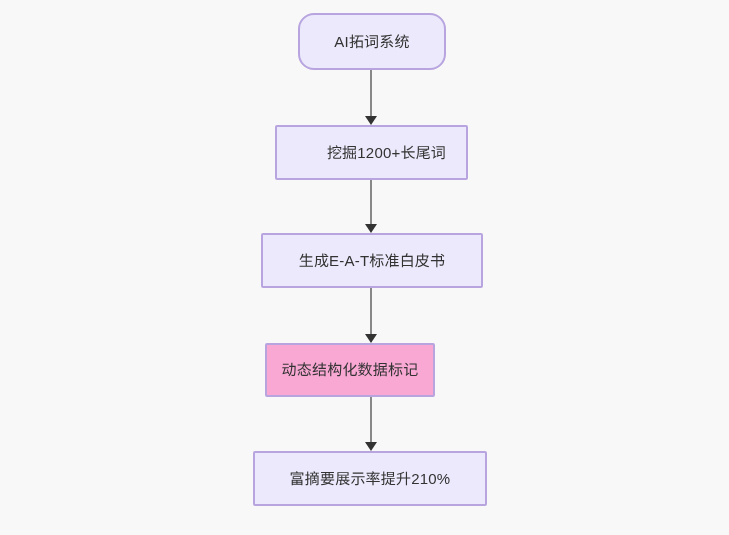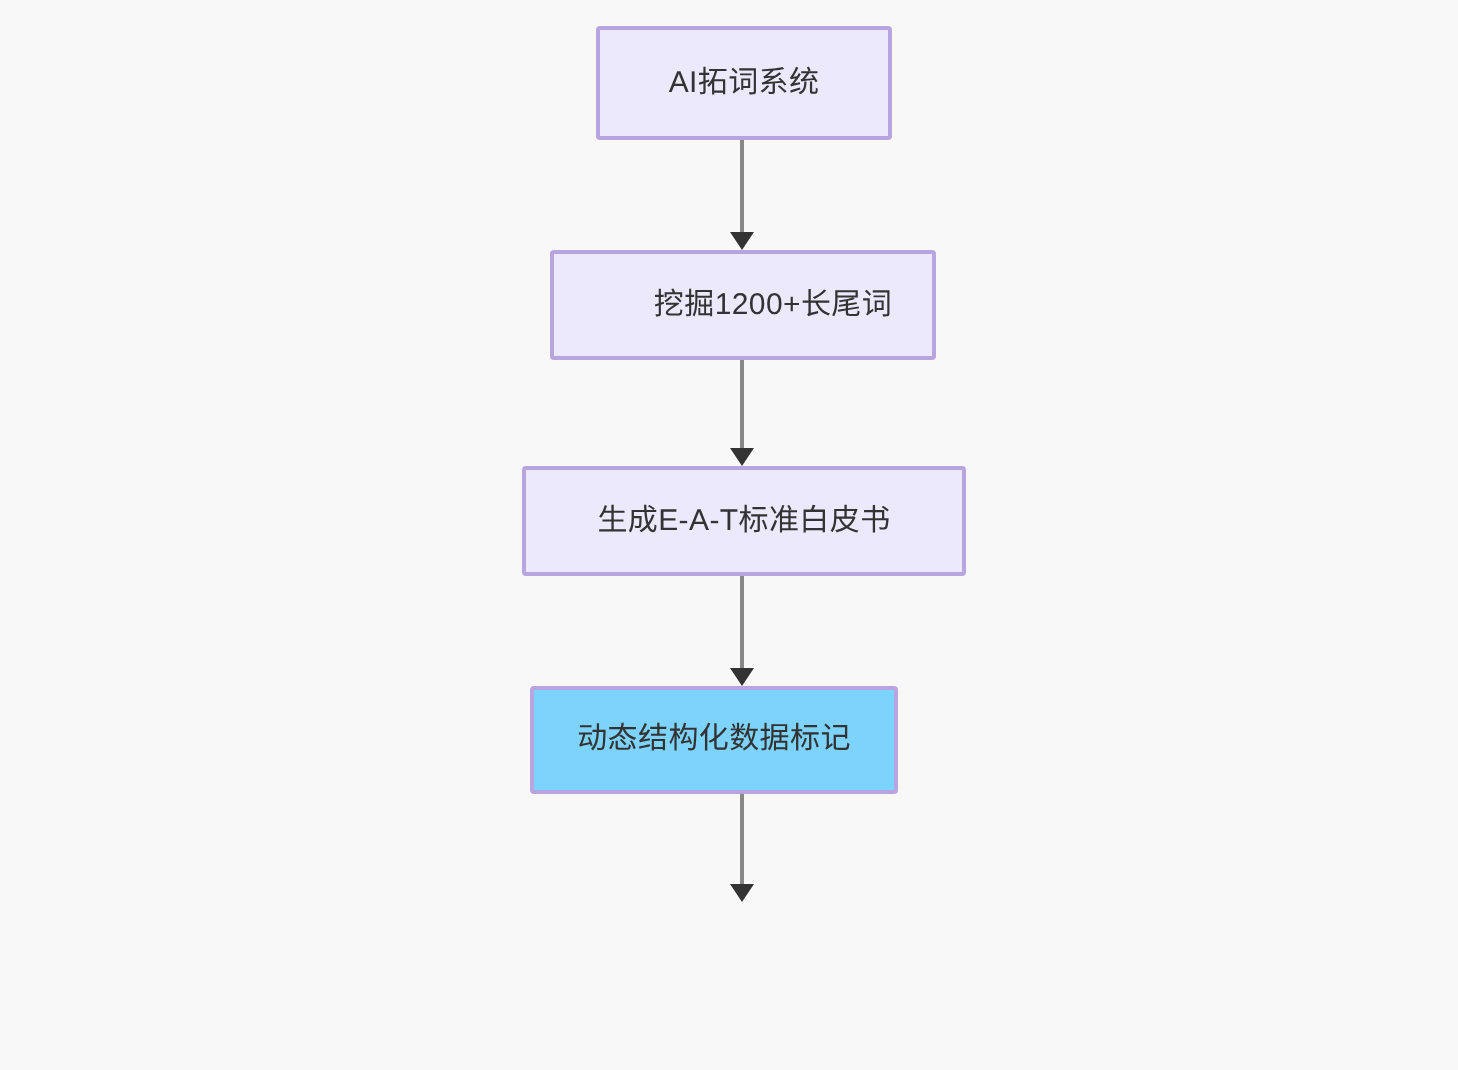--- a/index.html
+++ b/index.html
@@ -83,26 +83,29 @@
   </div>
   <div class="edge" id="edge-slot-2" style="left: 371px; top: 288px; height: 55px;">
     <div class="edge-line" style="height: 48px; background: rgb(136, 136, 136);"></div>
     <div class="edge-head" style="top: 46px; border-top-color: rgb(51, 51, 51);"></div>
   </div>
   <div class="edge" id="edge-slot-3" style="left: 371px; top: 397px; height: 54px;">
     <div class="edge-line" style="height: 47px; background: rgb(136, 136, 136);"></div>
     <div class="edge-head" style="top: 45px; border-top-color: rgb(51, 51, 51);"></div>
   </div>
 
-  <div class="node" id="node-slot-0" style="left: 298px; top: 13px; width: 148px; height: 57px; background: rgb(235, 233, 251); border-color: rgb(184, 165, 224);">
+  <div class="node" id="node-slot-0" style="left: 298px; top: 13px; width: 148px; height: 57px; background: rgb(235, 233, 251); border-color: rgb(184, 165, 224); border-radius: 16px;">
     <span class="node-label" style="color: rgb(51, 51, 51);">AI拓词系统</span>
   </div>
   <div class="node" id="node-slot-1" style="left: 275px; top: 125px; width: 193px; height: 55px; background: rgb(235, 233, 251); border-color: rgb(184, 165, 224);">
     <span class="node-label" style="color: rgb(51, 51, 51); margin-left: 30px;">挖掘1200+长尾词</span>
   </div>
   <div class="node" id="node-slot-2" style="left: 261px; top: 233px; width: 222px; height: 55px; background: rgb(235, 233, 251); border-color: rgb(184, 165, 224);">
     <span class="node-label" style="color: rgb(51, 51, 51);">生成E-A-T标准白皮书</span>
   </div>
-  <div class="node" id="node-slot-3" style="left: 265px; top: 343px; width: 184px; height: 54px; background: #7dd3fc; border-color: rgb(184, 165, 224);">
+  <div class="node" id="node-slot-3" style="left: 265px; top: 343px; width: 170px; height: 54px; background: #f9a8d4; border-color: rgb(184, 165, 224);">
     <span class="node-label" style="color: rgb(51, 51, 51);">动态结构化数据标记</span>
+  </div>
+  <div class="node" id="node-slot-4" style="left: 253px; top: 451px; width: 234px; height: 55px; background: rgb(235, 233, 251); border-color: rgb(184, 165, 224);">
+    <span class="node-label" style="color: rgb(51, 51, 51);">富摘要展示率提升210%</span>
   </div>
 
 </div>
 
 </body></html>

